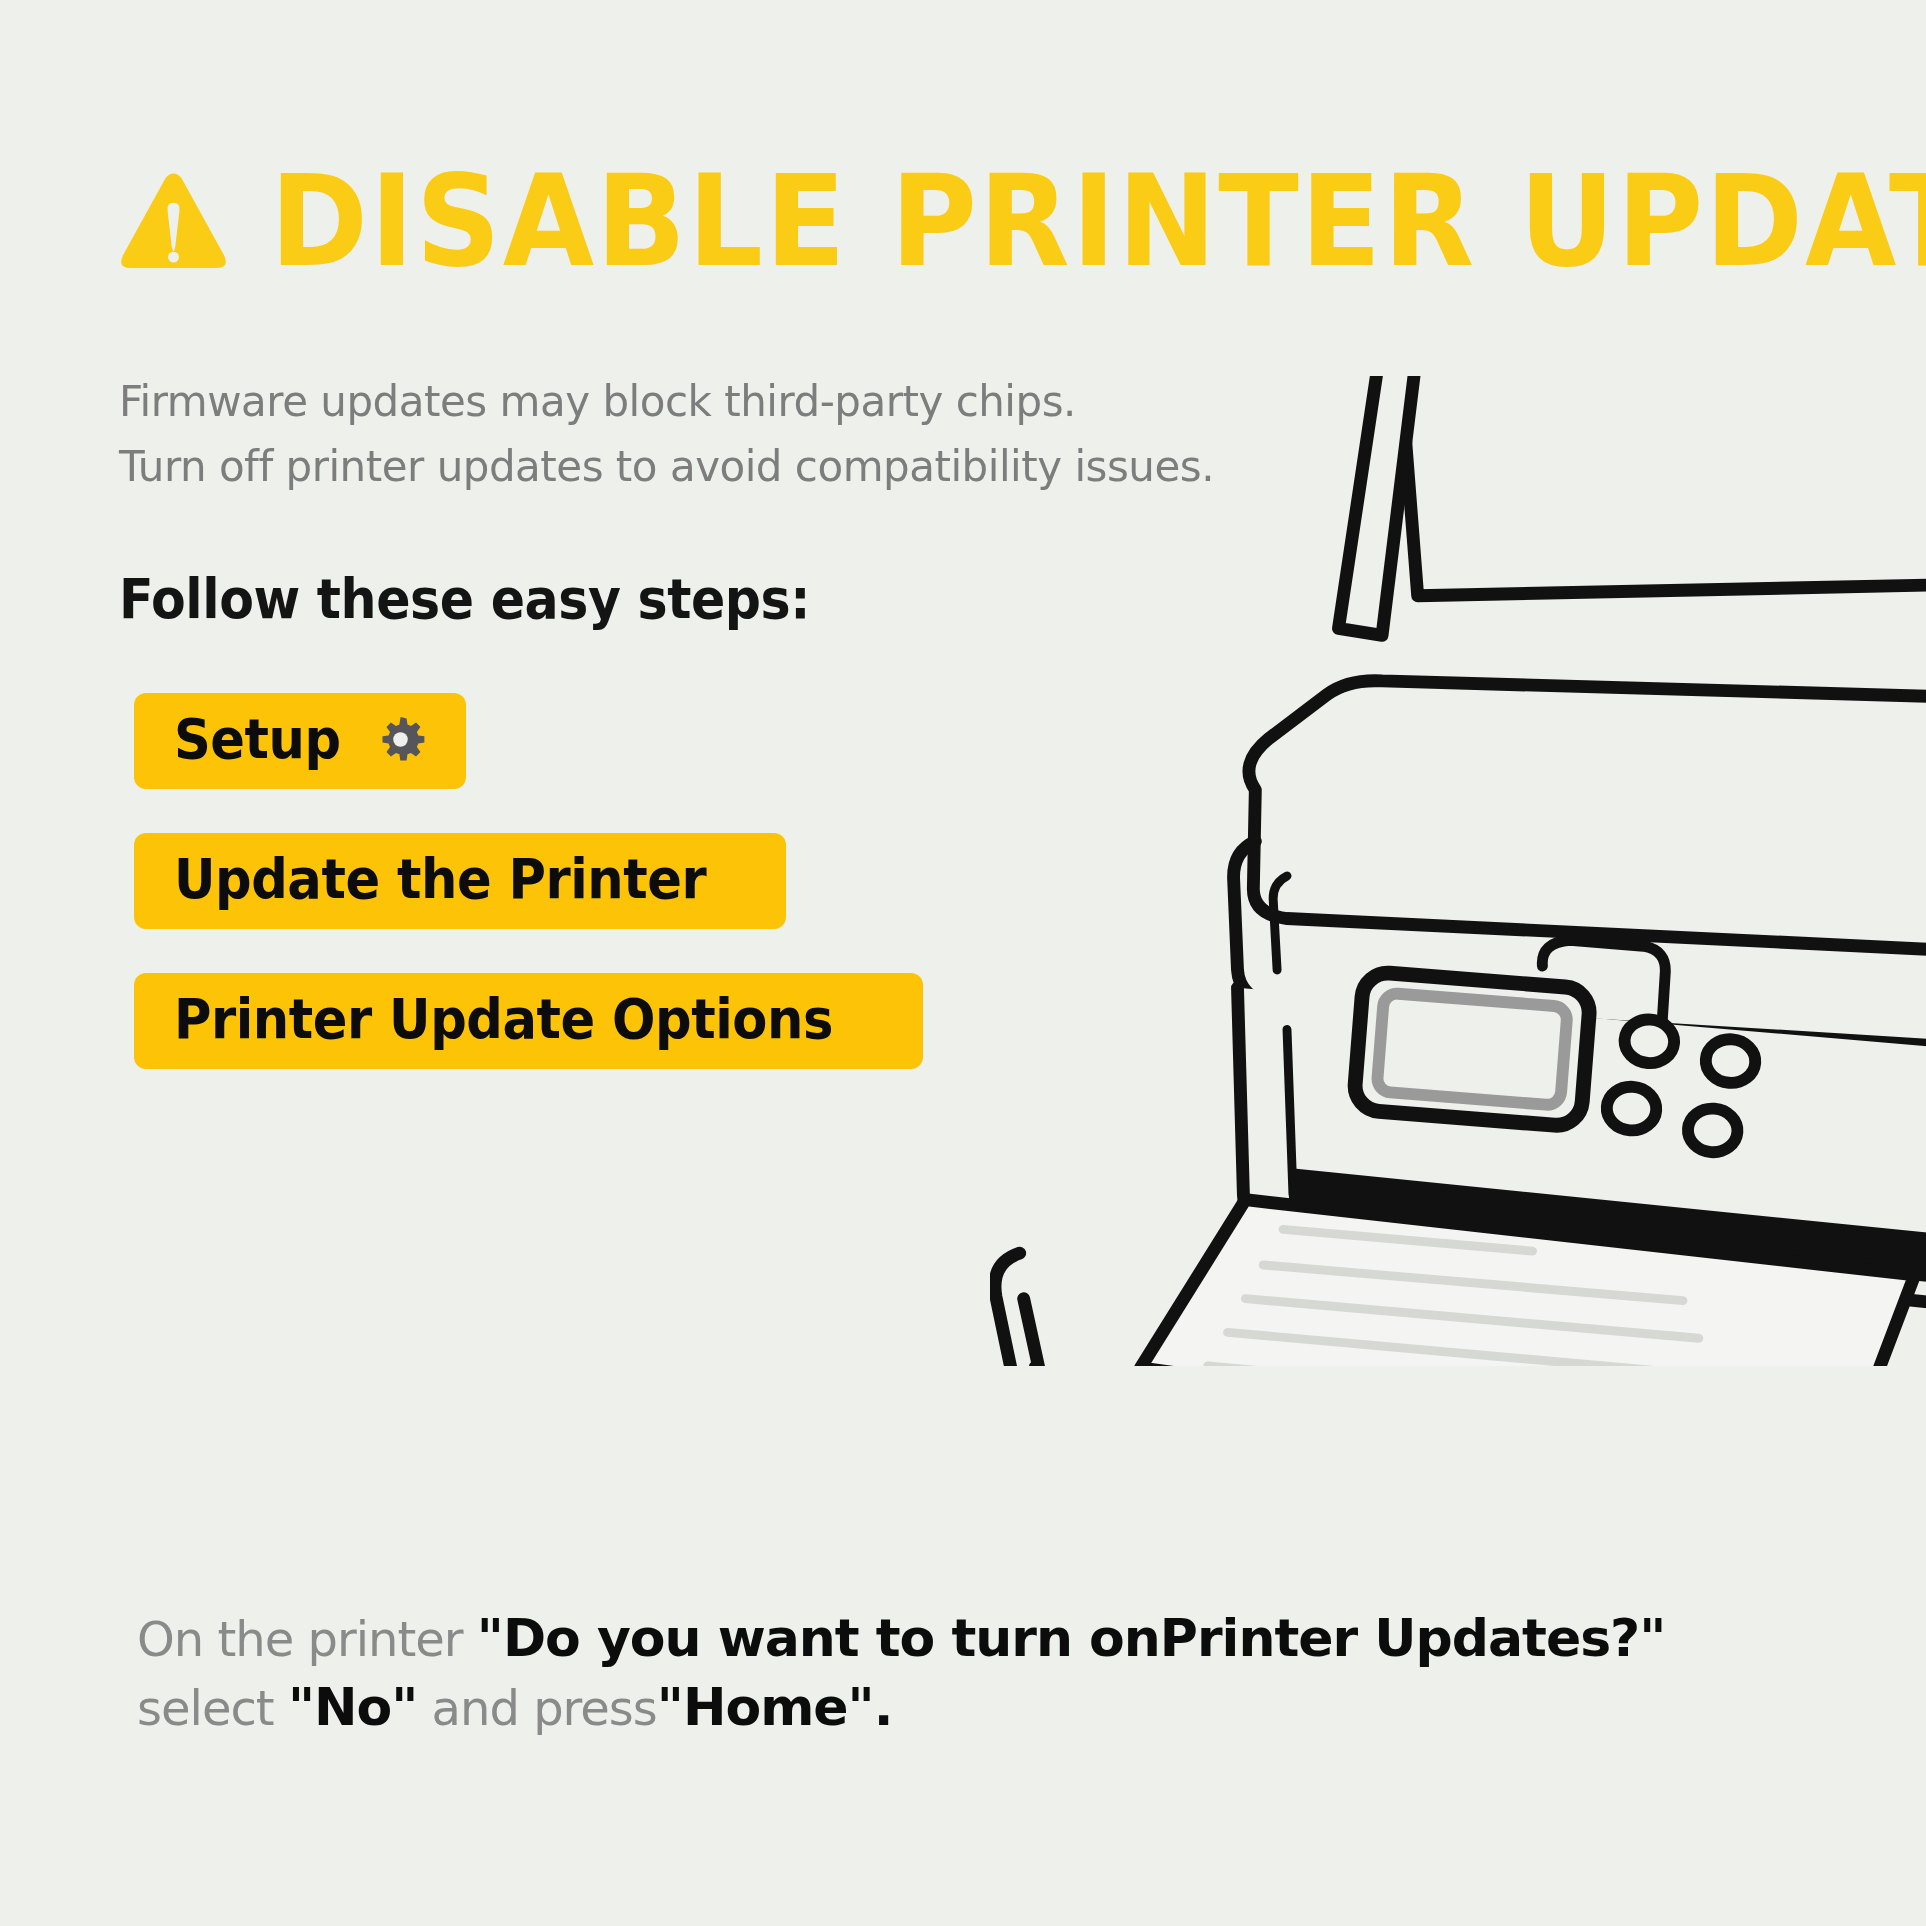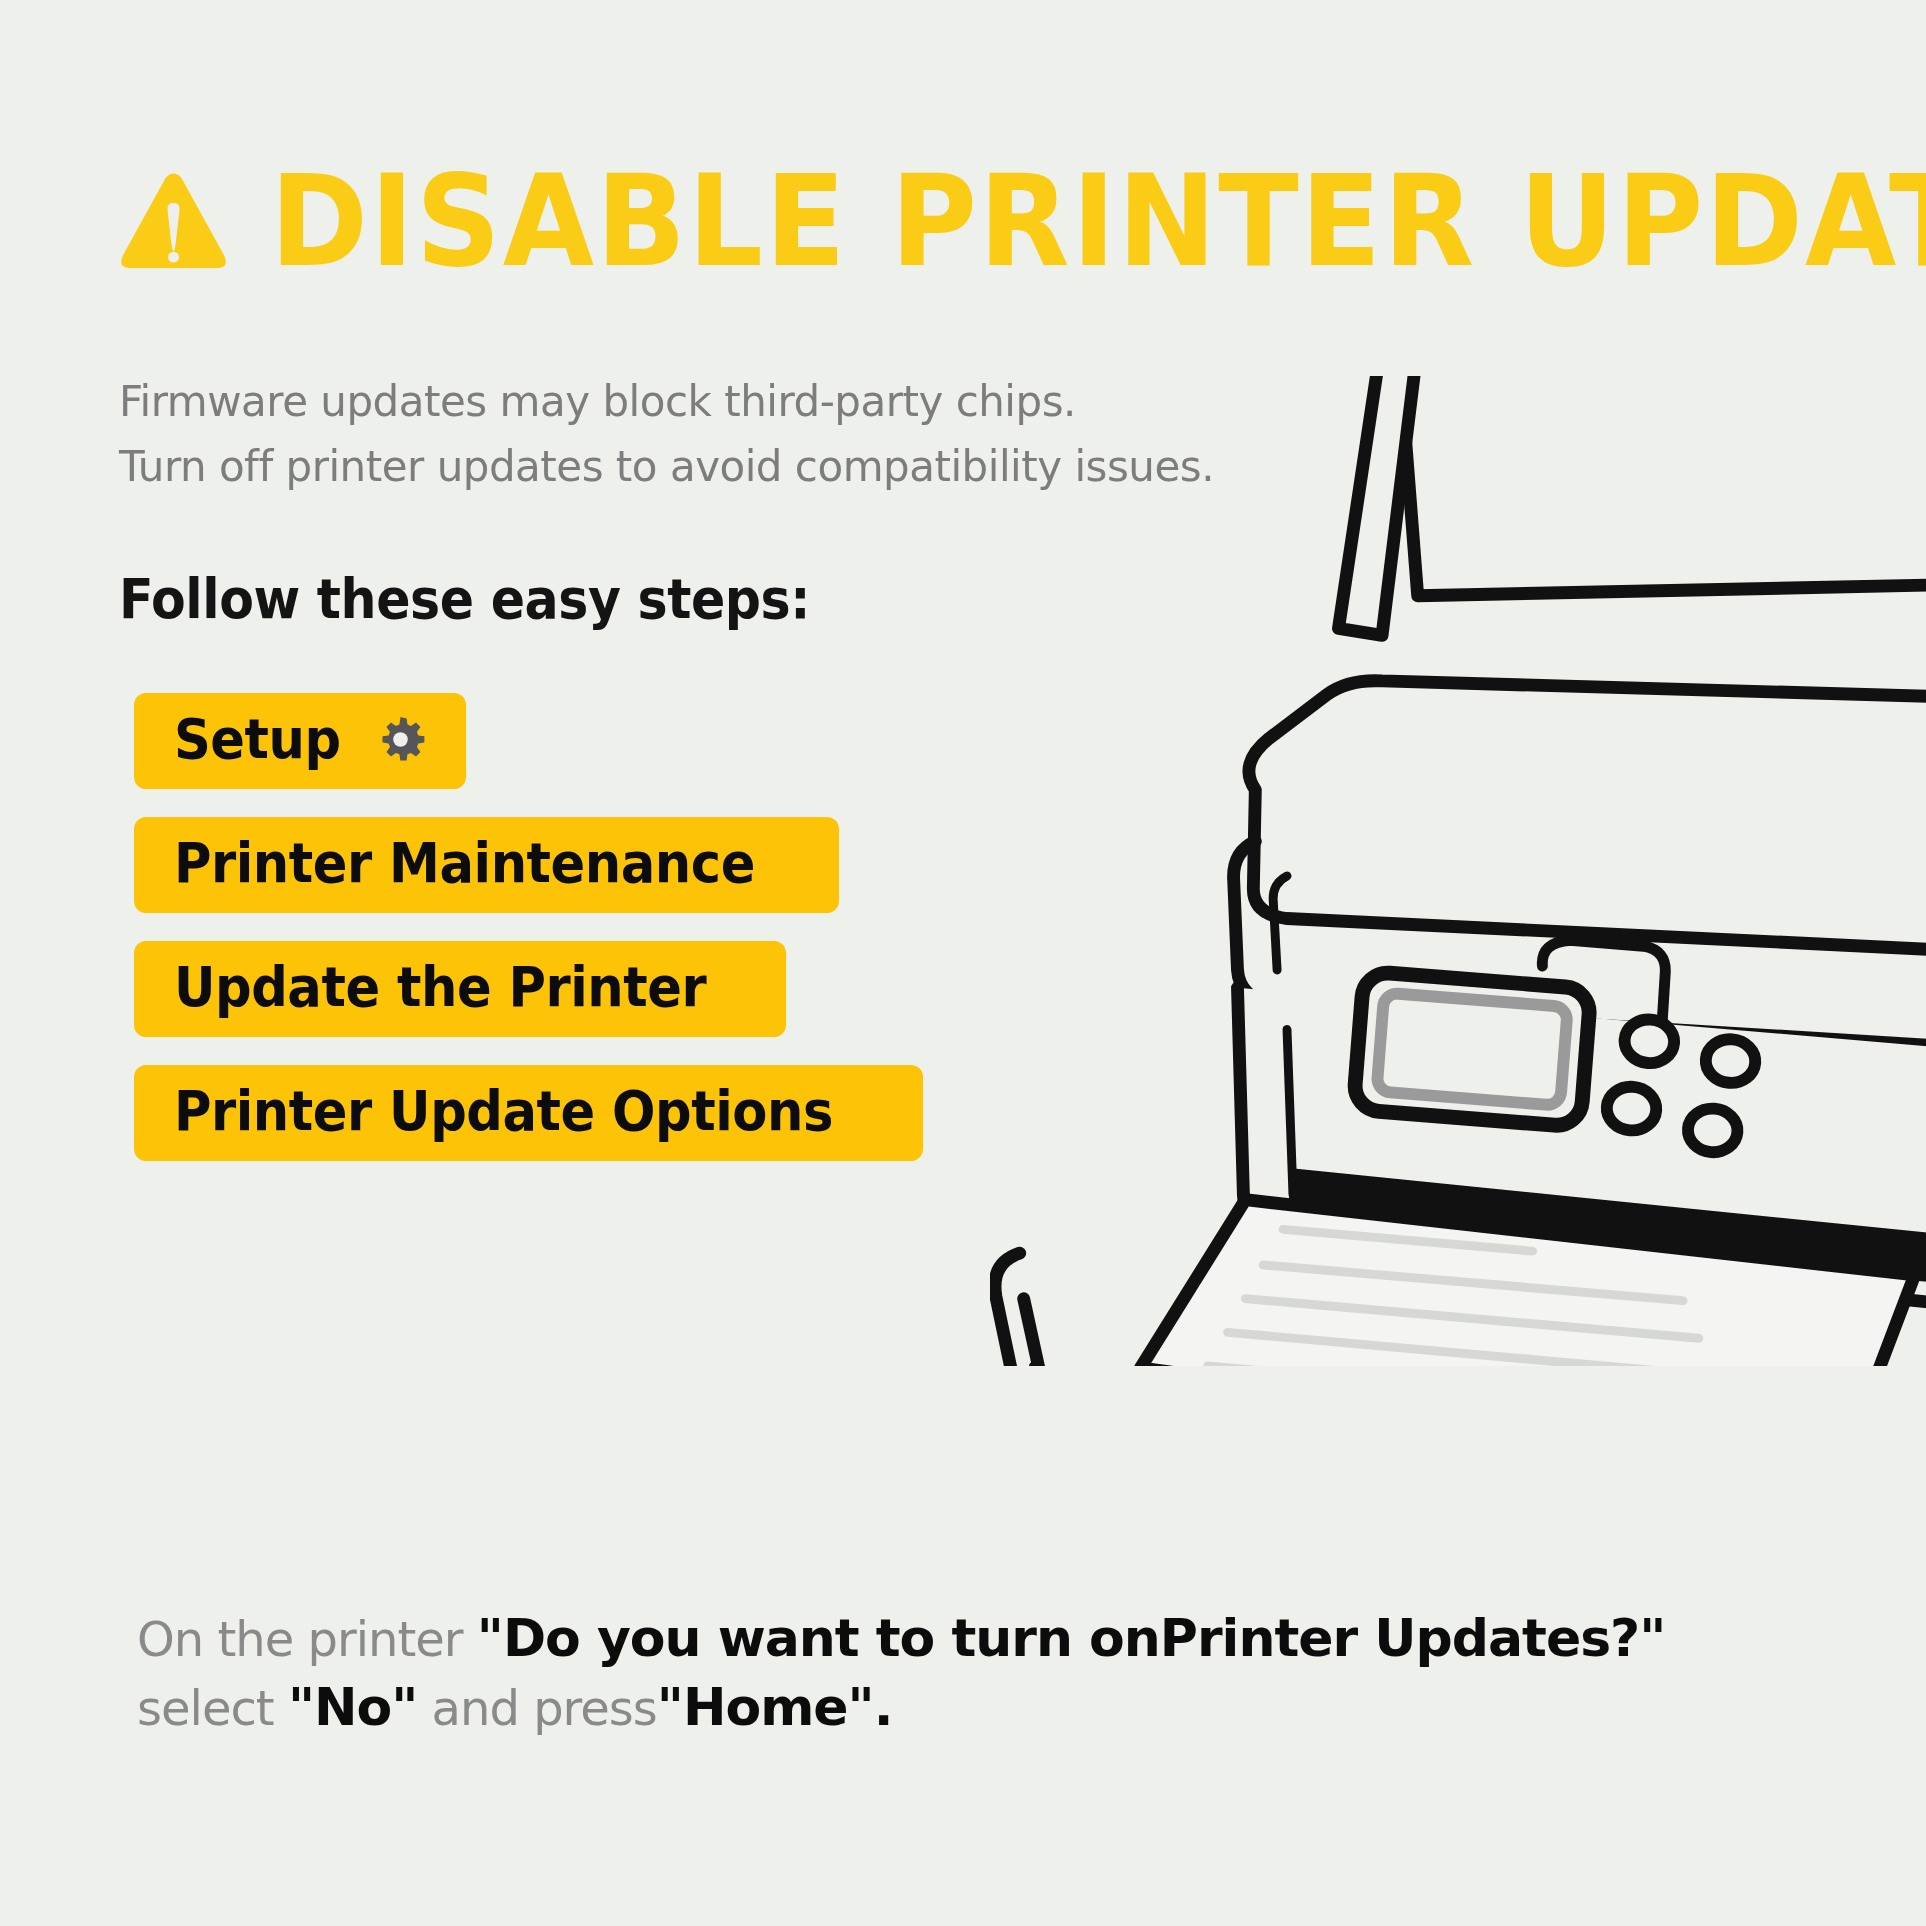--- a/index.html
+++ b/index.html
@@ -86,21 +86,21 @@
     transform: scaleX(0.92);
     transform-origin: left center;
   }
 
   #steps-list {
     position: absolute;
     left: 134px;
     top: 693px;
     display: flex;
     flex-direction: column;
-    gap: 28px;
+    gap: 44px;
     align-items: flex-start;
   }
   .step-chip {
     background: #fcc307;
     border-radius: 12px;
     padding: 18px 40px 22px 40px;
     display: inline-flex;
     align-items: center;
     gap: 22px;
     min-height: 48px;
@@ -215,23 +215,20 @@
   <div id="steps-list">
 
     <div class="step-chip">
       <span class="step-label">Setup</span>
       <svg class="gear-icon" width="51" height="51" viewBox="0 0 52 52" xmlns="http://www.w3.org/2000/svg">
         <path fill="#55555a" d="M26 3 l6.2 1.6 0.9 6.2 3.5 1.45 5.2-3.6 4.5 4.5 -3.6 5.2 1.45 3.5 6.2 0.9 0 6.4 -6.2 0.9 -1.45 3.5 3.6 5.2 -4.5 4.5 -5.2-3.6 -3.5 1.45 -0.9 6.2 -6.4 0 -0.9-6.2 -3.5-1.45 -5.2 3.6 -4.5-4.5 3.6-5.2 -1.45-3.5 -6.2-0.9 0-6.4 6.2-0.9 1.45-3.5 -3.6-5.2 4.5-4.5 5.2 3.6 3.5-1.45 0.9-6.2 Z"></path>
         <circle cx="26" cy="26" r="7.4" fill="#eef0eb"></circle>
       </svg>
     </div>
 
-    <div class="step-chip">
-      <span class="step-label">Printer Maintenance</span>
-    </div>
 
     <div class="step-chip">
       <span class="step-label">Update the Printer</span>
     </div>
 
     <div class="step-chip">
       <span class="step-label">Printer Update Options</span>
     </div>
 
 

